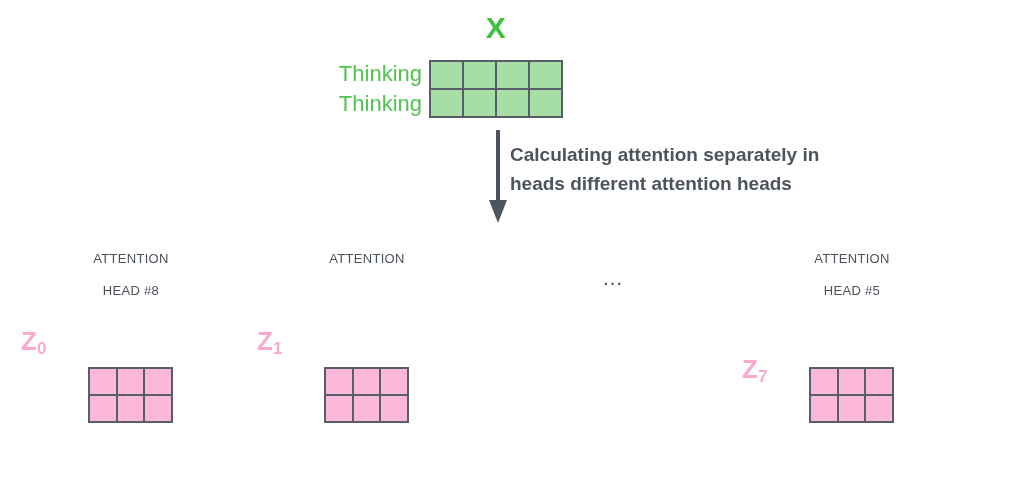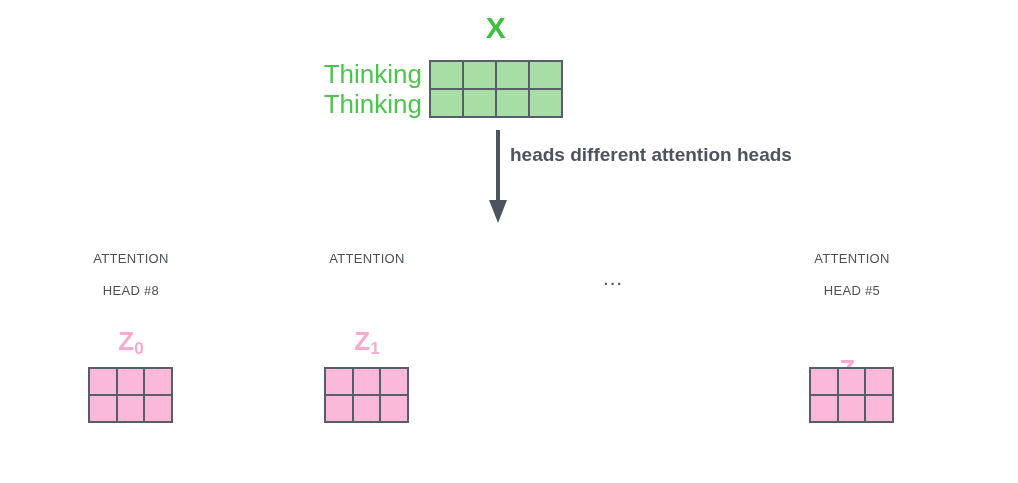--- a/index.html
+++ b/index.html
@@ -33,21 +33,21 @@
     letter-spacing: 0.5px;
   }
 
   
   .token-labels {
     position: absolute;
     left: 268px;
     top: 59px;
     width: 154px;
     text-align: right;
-    font-size: 26px;
+    font-size: 22px;
     color: #4ec44e;
     line-height: 30px;
   }
   .token-labels div {
     white-space: nowrap;
   }
 
   
   .matrix {
     position: absolute;
@@ -123,21 +123,20 @@
     letter-spacing: 0.3px;
   }
   .head-title div {
     white-space: nowrap;
   }
 
   .z-label {
     position: absolute;
     top: 325px;
     width: 220px;
-    text-align: center;
     font-size: 26px;
     font-weight: bold;
     color: #faaacf;
     line-height: 32px;
   }
   .z-label .sub {
     font-size: 17px;
     vertical-align: baseline;
     position: relative;
     top: 4px;
@@ -179,20 +178,21 @@
     <div class="cell"></div>
     <div class="cell"></div>
   </div>
 
   <svg class="arrow" viewBox="0 0 18 95">
     <line x1="9" y1="0" x2="9" y2="72" stroke="#4c545e" stroke-width="4"></line>
     <polygon points="9,93 0,70 18,70" fill="#4c545e"></polygon>
   </svg>
 
   <div class="caption">
+    <div>Calculating attention separately in</div>
     <div>heads different attention heads</div>
   </div>
 
   <div class="head-col" style="left:21px;">
     <div class="head-title">
       <div>ATTENTION</div>
       <div>HEAD #8</div>
     </div>
   </div>
   <div class="z-label" style="left:21px;">

